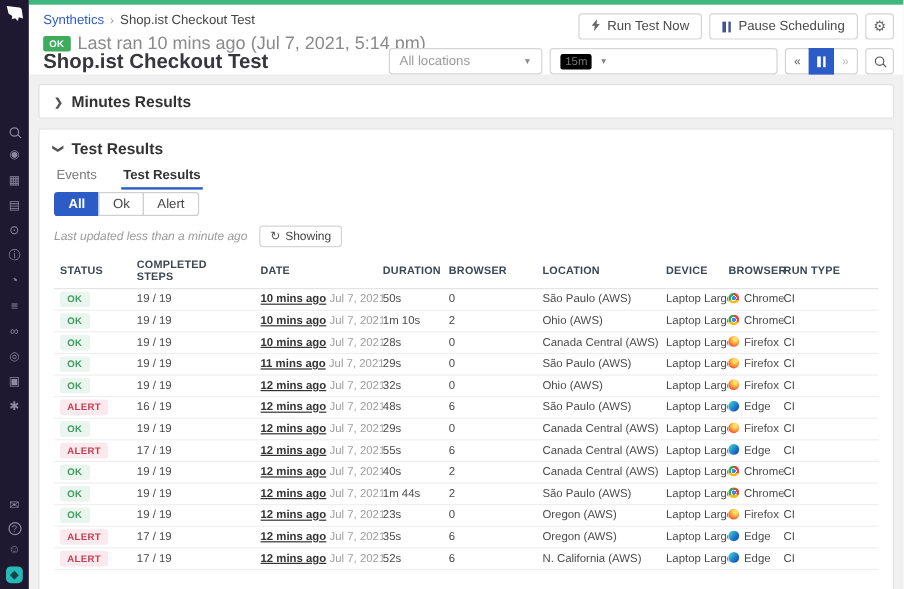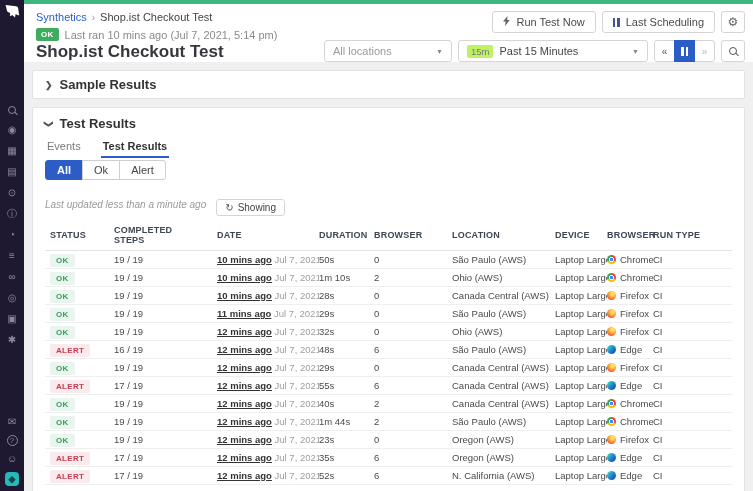--- a/index.html
+++ b/index.html
@@ -20,37 +20,37 @@
   .sb-icon.ddteal{width:14px;height:14px;border-radius:4px;background:#27b8b8;color:#0e4747;font-size:9px;font-weight:bold;}
   
   .greenbar{position:absolute;left:24px;top:0;right:0;height:4px;background:#3eb77e;}
   .header{position:absolute;left:24px;top:4px;right:0;height:58px;background:#fff;}
   .breadcrumb{position:absolute;left:12px;top:7px;font-size:11px;}
   .breadcrumb .root{color:#2c5cc5;}
   .breadcrumb .sep{color:#9a9a9a;margin:0 5px;font-size:10px;}
   .breadcrumb .current{color:#444;}
   .status-row{position:absolute;left:12px;top:24px;display:flex;align-items:center;gap:6px;}
   .ok-solid{background:#3eac5c;color:#fff;font-size:8px;font-weight:bold;padding:2px 5px;border-radius:2px;letter-spacing:.3px;}
-  .last-ran{font-size:11px;color:#8a8a8a;}
+  .last-ran{font-size:15px;color:#8a8a8a;}
   .page-title{position:absolute;left:12px;top:38px;font-size:17px;font-weight:bold;color:#36363c;}
   .header-actions{position:absolute;right:8px;top:7px;display:flex;gap:6px;align-items:center;}
   .btn{height:22px;background:#fff;border:1px solid #d5d5d5;border-radius:3px;font-size:11px;color:#4a4a4a;
        display:inline-flex;align-items:center;gap:6px;padding:0 10px;cursor:pointer;font-family:inherit;justify-content:flex-end;}
   .icon-btn{width:24px;justify-content:center;padding:0;}
   .bolt{display:inline-block;}
   .pausebars{display:inline-flex;gap:2px;}
   .pausebars i{width:2.5px;height:9px;background:#44548c;display:inline-block;}
   .gear{font-size:12px;color:#666;line-height:12px;}
   
   .toolbar{position:absolute;right:8px;top:36px;display:flex;gap:6px;align-items:flex-end;}
   .select{height:22px;border:1px solid #d5d5d5;border-radius:3px;background:#fff;display:flex;align-items:center;font-size:11px;padding:0 8px;cursor:pointer;}
   .loc-select{width:128px;justify-content:space-between;color:#9a9a9a;}
   .time-select{width:190px;gap:6px;color:#444;}
   .time-select .label{flex:1;}
-  .tag{background:#bef264;border-radius:2px;font-size:9.5px;color:#777;padding:1px 4px;}
+  .tag{background:#000000;border-radius:2px;font-size:9.5px;color:#777;padding:1px 4px;}
   .caret{color:#888;font-size:7px;}
   .time-nav{display:inline-flex;}
   .time-nav .nbtn{width:21px;height:22px;background:#fff;border:1px solid #d5d5d5;display:inline-flex;align-items:center;justify-content:center;font-size:10px;color:#555;cursor:pointer;}
   .time-nav .nbtn + .nbtn{margin-left:-1px;}
   .time-nav .nbtn:first-child{border-radius:3px 0 0 3px;}
   .time-nav .nbtn:last-child{border-radius:0 3px 3px 0;color:#b9b9b9;}
   .time-nav .nbtn.active{background:#2c5cc5;border-color:#2c5cc5;z-index:1;}
   .time-nav .nbtn.active i{width:2.5px;height:9px;background:#fff;display:inline-block;margin:0 1px;}
   .mag{width:8px;height:8px;border:1.3px solid #555;border-radius:50%;position:relative;display:inline-block;}
   .mag::after{content:"";position:absolute;width:4px;height:1.3px;background:#555;right:-3px;bottom:-1px;transform:rotate(45deg);}
@@ -64,21 +64,21 @@
   .chev.down{transform:rotate(90deg);}
   .tabs{display:flex;gap:18px;margin-top:9px;font-size:11px;}
   .tab{color:#7a7a7a;padding:0 2px 4px;cursor:pointer;}
   .tab.active{color:#333;font-weight:bold;border-bottom:2px solid #2c5cc5;}
   .segments{margin-top:2px;display:inline-flex;}
   .seg{font-size:11px;padding:3px 11px;border:1px solid #cfcfcf;background:#fff;color:#444;cursor:pointer;margin-left:-1px;}
   .seg:first-child{border-radius:3px 0 0 3px;margin-left:0;}
   .seg:last-child{border-radius:0 3px 3px 0;}
   .seg.active{background:#2c5cc5;border-color:#2c5cc5;color:#fff;font-weight:bold;}
   .showing{margin-top:9px;font-style:italic;font-size:10.5px;color:#555;}
-  .updated-row{margin-top:19px;display:flex;gap:10px;}
+  .updated-row{margin-top:8px;display:flex;align-items:center;gap:10px;}
   .updated{font-style:italic;font-size:10px;color:#9a9a9a;}
   .refresh-btn{border:1px solid #d5d5d5;border-radius:3px;background:#fff;font-size:10px;color:#444;
                padding:2px 8px;display:inline-flex;align-items:center;gap:4px;cursor:pointer;font-family:inherit;}
   .refresh-ic{font-size:10px;color:#555;}
   
   .rtable{margin-top:7px;}
   .thead,.trow{display:grid;grid-template-columns:69px 103px 102px 55px 78px 103px 52px 46px 1fr;align-items:center;}
   .thead{font-size:9px;font-weight:bold;color:#3d4653;letter-spacing:.2px;padding:2px 0 5px;border-bottom:1px solid #e4e4e4;}
   .thead > div{padding-right:20px;}
   .thead > div:first-child{padding-left:5px;}
@@ -145,35 +145,34 @@
       <span class="bolt"><svg width="7" height="10" viewBox="0 0 7 10">
             <path fill="#666" d="M4.5 0L0 5.5h2.6L2 10l4.8-6H4.2z"></path>
           </svg></span>
       <span>Run Test Now</span>
     </button>
     <button class="btn">
       <span class="pausebars">
           <i></i>
           <i></i>
         </span>
-      <span>Last Scheduling</span>
+      <span>Pause Scheduling</span>
     </button>
     <button class="btn icon-btn">
       <span class="gear">⚙</span>
     </button>
   </div>
 
   <div class="toolbar">
     <div class="select loc-select">
       <span>All locations</span>
       <span class="caret">▼</span>
     </div>
     <div class="select time-select">
       <span class="tag">15m</span>
-      <span class="label">Past 15 Minutes</span>
       <span class="caret">▼</span>
     </div>
     <span class="time-nav">
       <button class="nbtn">«</button>
       <button class="nbtn active">
           <i></i>
           <i></i>
         </button>
       <button class="nbtn">»</button>
     </span>
@@ -181,21 +180,21 @@
       <span class="mag"></span>
     </button>
   </div>
 </div>
 
 <div class="content">
 
   <div class="card sample">
     <div class="section-title">
       <span class="chev">❯</span>
-      <span>Sample Results</span>
+      <span>Minutes Results</span>
     </div>
   </div>
 
   <div class="card results">
     <div class="section-title">
       <span class="chev down">❯</span>
       <span>Test Results</span>
     </div>
 
     <div class="tabs">

